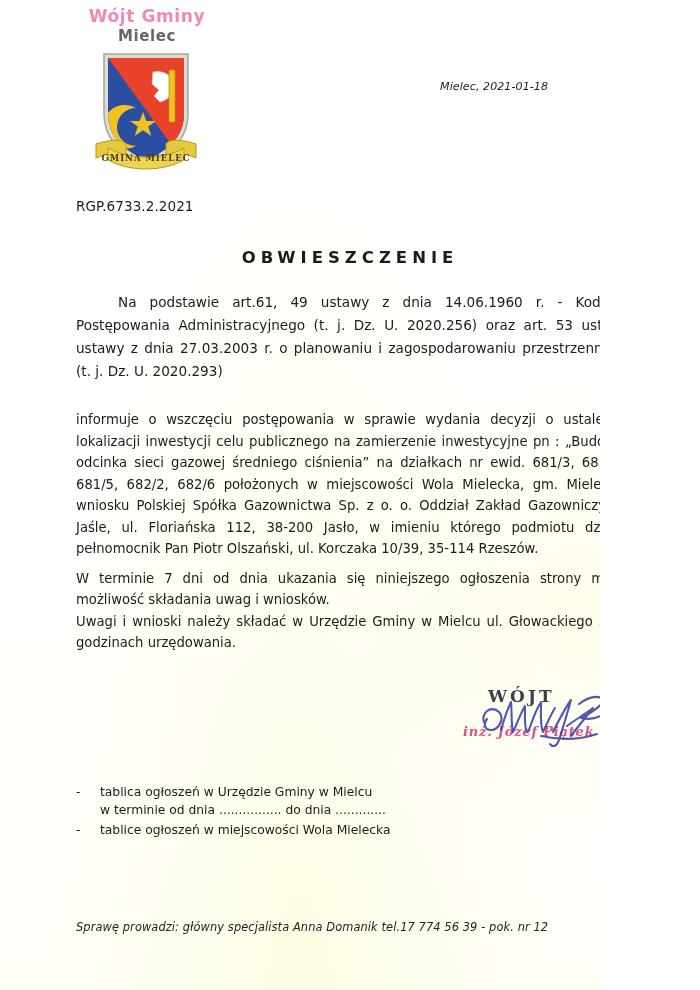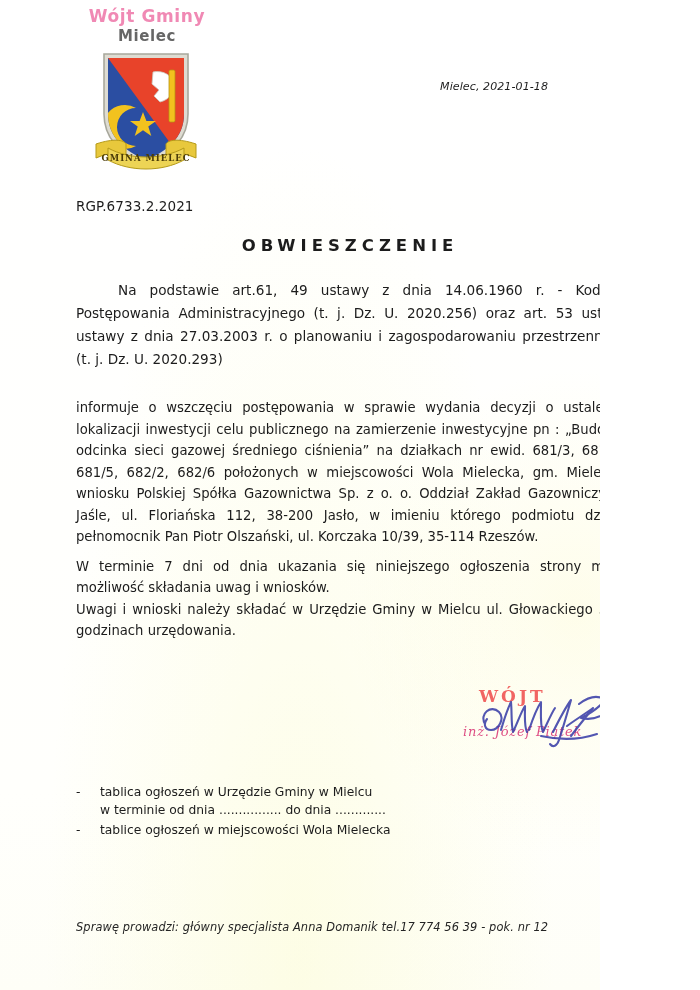--- a/index.html
+++ b/index.html
@@ -86,21 +86,21 @@
     position: absolute;
     left: 76px;
     top: 236px;
     width: 548px;
   }
   .doc-title {
     text-align: center;
     font-weight: bold;
     font-size: 16.5px;
     letter-spacing: 5px;
-    margin: 0 0 24px 0;
+    margin: 12px 0 24px 0;
   }
   .para {
     font-size: 13.6px;
     line-height: 23px;
     text-align: justify;
     text-justify: inter-word;
     margin: 0;
   }
   .para.indent { text-indent: 42px; }
   .legal-basis { margin-bottom: 26px; }
@@ -127,36 +127,36 @@
   
   .signature {
     position: absolute;
     left: 455px;
     top: 684px;
     width: 200px;
     height: 78px;
   }
   .stamp-word {
     position: absolute;
-    left: 24px;
+    left: 33px;
     top: 2px;
     font-family: "DejaVu Serif", serif;
     font-weight: bold;
     font-size: 17px;
     letter-spacing: 3px;
-    color: #ef4444;
+    color: #0f172a;
     opacity: .82;
   }
   .stamp-name {
     position: absolute;
     left: 8px;
     top: 40px;
     font-family: "DejaVu Serif", serif;
     font-style: italic;
-    font-weight: normal;
+    font-weight: bold;
     font-size: 13px;
     letter-spacing: .8px;
     color: #d6246a;
     opacity: .8;
     white-space: nowrap;
   }
   .ink {
     position: absolute;
     left: 0;
     top: 0;

